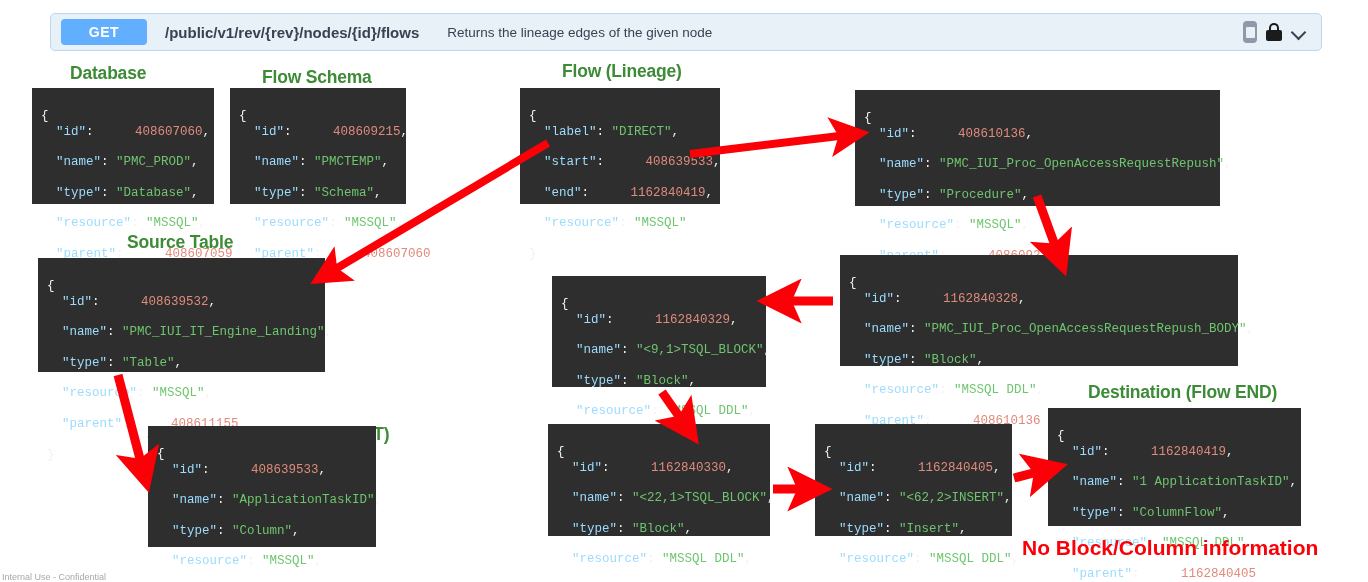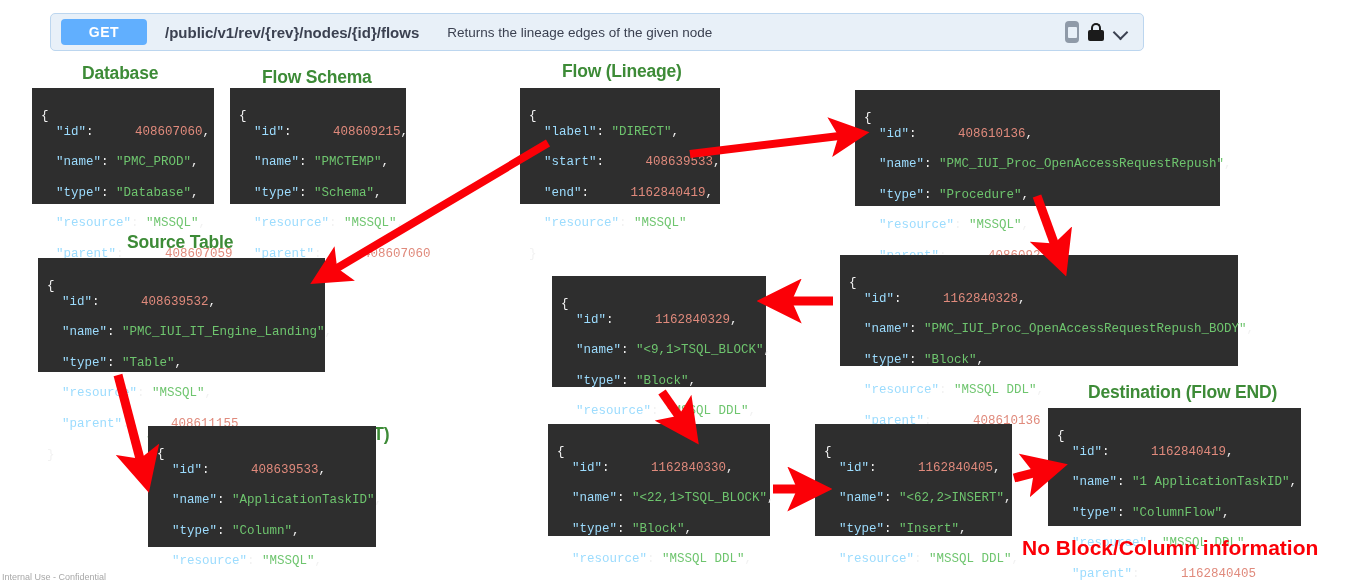--- a/index.html
+++ b/index.html
@@ -4,21 +4,21 @@
 <style>
   html,body{margin:0;padding:0;}
   body{
     width:1368px;height:582px;position:relative;overflow:hidden;
     background:#ffffff;
     font-family:"Liberation Sans", sans-serif;
   }
 
   
   .endpoint-bar{
-    position:absolute;left:50px;top:13px;width:1094px;height:38px;
+    position:absolute;left:50px;top:13px;width:1272px;height:38px;
     background:#e8f0f8;border:1px solid #bcd6ef;border-radius:5px;
     display:flex;align-items:center;box-sizing:border-box;
   }
   .method-badge{
     margin-left:10px;width:86px;height:26px;border-radius:4px;
     background:#61affe;color:#ffffff;font-weight:bold;font-size:14px;
     display:flex;align-items:center;justify-content:center;
     letter-spacing:.5px;
   }
   .endpoint-path{
@@ -83,21 +83,21 @@
         <div class="inner"></div>
       </div>
     <div class="lock-icon">
         <div class="shackle"></div>
         <div class="body"></div>
       </div>
     <div class="chev"></div>
   </div>
 </div>
 
-<div class="caption" style="left:82px;top:63px;text-align:center;">Database</div>
+<div class="caption" style="left:70px;top:63px;text-align:center;">Database</div>
 <div class="caption" style="left:262px;top:67px;">Flow Schema</div>
 <div class="caption" style="left:562px;top:61px;">Flow (Lineage)</div>
 <div class="caption" style="left:127px;top:232px;">Source Table</div>
 <div class="caption" style="left:147px;top:376px;margin-top:48px;">Source Column (Flow START)</div>
 <div class="caption" style="left:1088px;top:382px;">Destination (Flow END)</div>
 
 <div class="jbox" style="left:32px;top:88px;width:182px;height:116px;">
 <span class="brace">{</span>
 <div class="jline"><span class="k">"id"</span><span class="p">: </span><span class="n">408607060</span><span class="p">,</span></div>
 <div class="jline"><span class="k">"name"</span><span class="p">: </span><span class="s">"PMC_PROD"</span><span class="p">,</span></div>

